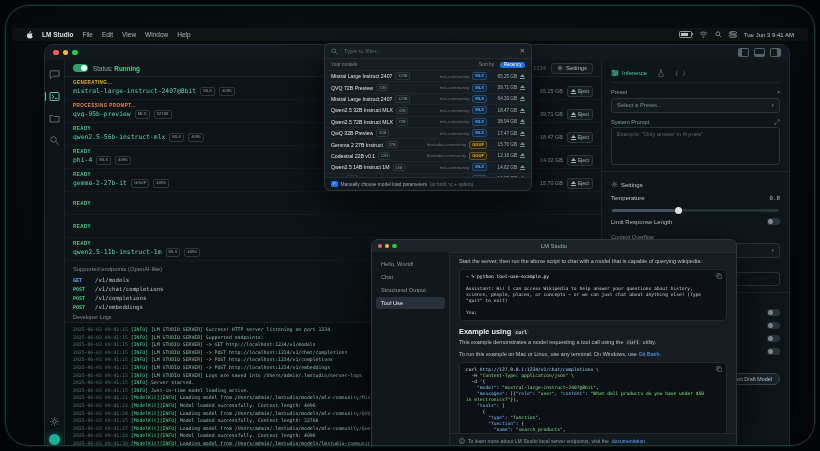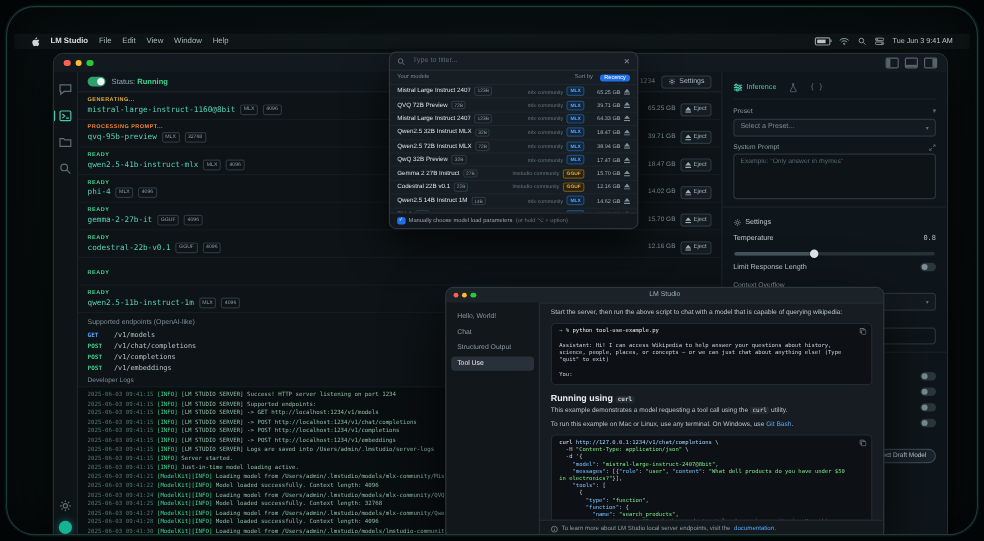--- a/index.html
+++ b/index.html
@@ -248,21 +248,21 @@
           </svg>
         <span>Settings</span>
       </span>
     </div>
 
     <div id="models">
 
         <div class="model-row">
           <span class="model-status st-generating">GENERATING...</span>
           <span class="model-line">
-            <span class="model-id">mistral-large-instruct-1160@8bit</span>
+            <span class="model-id">mistral-large-instruct-2407@8bit</span>
             <span class="model-badge">MLX</span>
             <span class="model-badge">4096</span>
             <span class="model-size">65.25 GB</span>
             <span class="eject-btn">
               <svg class="eject-glyph" width="5" height="5" viewBox="0 0 5 5" fill="currentColor">
                 <path d="M0 3L2.5 0 5 3zM0 4h5v1H0z"></path>
               </svg>
               <span>Eject</span>
             </span>
           </span>
@@ -280,21 +280,21 @@
                 <path d="M0 3L2.5 0 5 3zM0 4h5v1H0z"></path>
               </svg>
               <span>Eject</span>
             </span>
           </span>
         </div>
 
         <div class="model-row">
           <span class="model-status st-ready">READY</span>
           <span class="model-line">
-            <span class="model-id">qwen2.5-41b-instruct-mlx</span>
+            <span class="model-id">qwen2.5-56b-instruct-mlx</span>
             <span class="model-badge">MLX</span>
             <span class="model-badge">4096</span>
             <span class="model-size">18.47 GB</span>
             <span class="eject-btn">
               <svg class="eject-glyph" width="5" height="5" viewBox="0 0 5 5" fill="currentColor">
                 <path d="M0 3L2.5 0 5 3zM0 4h5v1H0z"></path>
               </svg>
               <span>Eject</span>
             </span>
           </span>
@@ -327,32 +327,20 @@
               <svg class="eject-glyph" width="5" height="5" viewBox="0 0 5 5" fill="currentColor">
                 <path d="M0 3L2.5 0 5 3zM0 4h5v1H0z"></path>
               </svg>
               <span>Eject</span>
             </span>
           </span>
         </div>
 
         <div class="model-row">
           <span class="model-status st-ready">READY</span>
-          <span class="model-line">
-            <span class="model-id">codestral-22b-v0.1</span>
-            <span class="model-badge">GGUF</span>
-            <span class="model-badge">4096</span>
-            <span class="model-size">12.16 GB</span>
-            <span class="eject-btn">
-              <svg class="eject-glyph" width="5" height="5" viewBox="0 0 5 5" fill="currentColor">
-                <path d="M0 3L2.5 0 5 3zM0 4h5v1H0z"></path>
-              </svg>
-              <span>Eject</span>
-            </span>
-          </span>
         </div>
 
         <div class="model-row">
           <span class="model-status st-ready">READY</span>
         </div>
 
         <div class="model-row">
           <span class="model-status st-ready">READY</span>
           <span class="model-line">
             <span class="model-id">qwen2.5-11b-instruct-1m</span>
@@ -738,21 +726,21 @@
               <path d="M5.5 2.5V1H1v4.5h1.5"></path>
             </svg>
         </span>
       <div class="code-line"><span class="tok-prompt">→ </span><span class="tok-pln">% </span><span class="tok-cmd">python tool-use-example.py</span></div>
           <div class="code-line">&nbsp;</div>
           <div class="code-line"><span class="tok-pln">Assistant: Hi! I can access Wikipedia to help answer your questions about history, science, people, places, or concepts — or we can just chat about anything else! (Type "quit" to exit)</span></div>
           <div class="code-line">&nbsp;</div>
           <div class="code-line"><span class="tok-pln">You: </span></div>
         </div>
       <div class="fm-h2">
-        <span>Running using </span><span class="inline-code">curl</span>
+        <span>Example using </span><span class="inline-code">curl</span>
       </div>
       <p class="fm-para">
         <span>This example demonstrates a model requesting a tool call using the </span><span class="inline-code">curl</span><span> utility.</span>
       </p>
       <p class="fm-para">
         <span>To run this example on Mac or Linux, use any terminal. On Windows, use </span><span class="link">Git Bash</span><span>.</span>
       </p>
       <div class="codeblock">
         <span class="copy-icon">
           <svg width="6" height="6" viewBox="0 0 8 8" fill="none" stroke="currentColor" stroke-width=".9">

